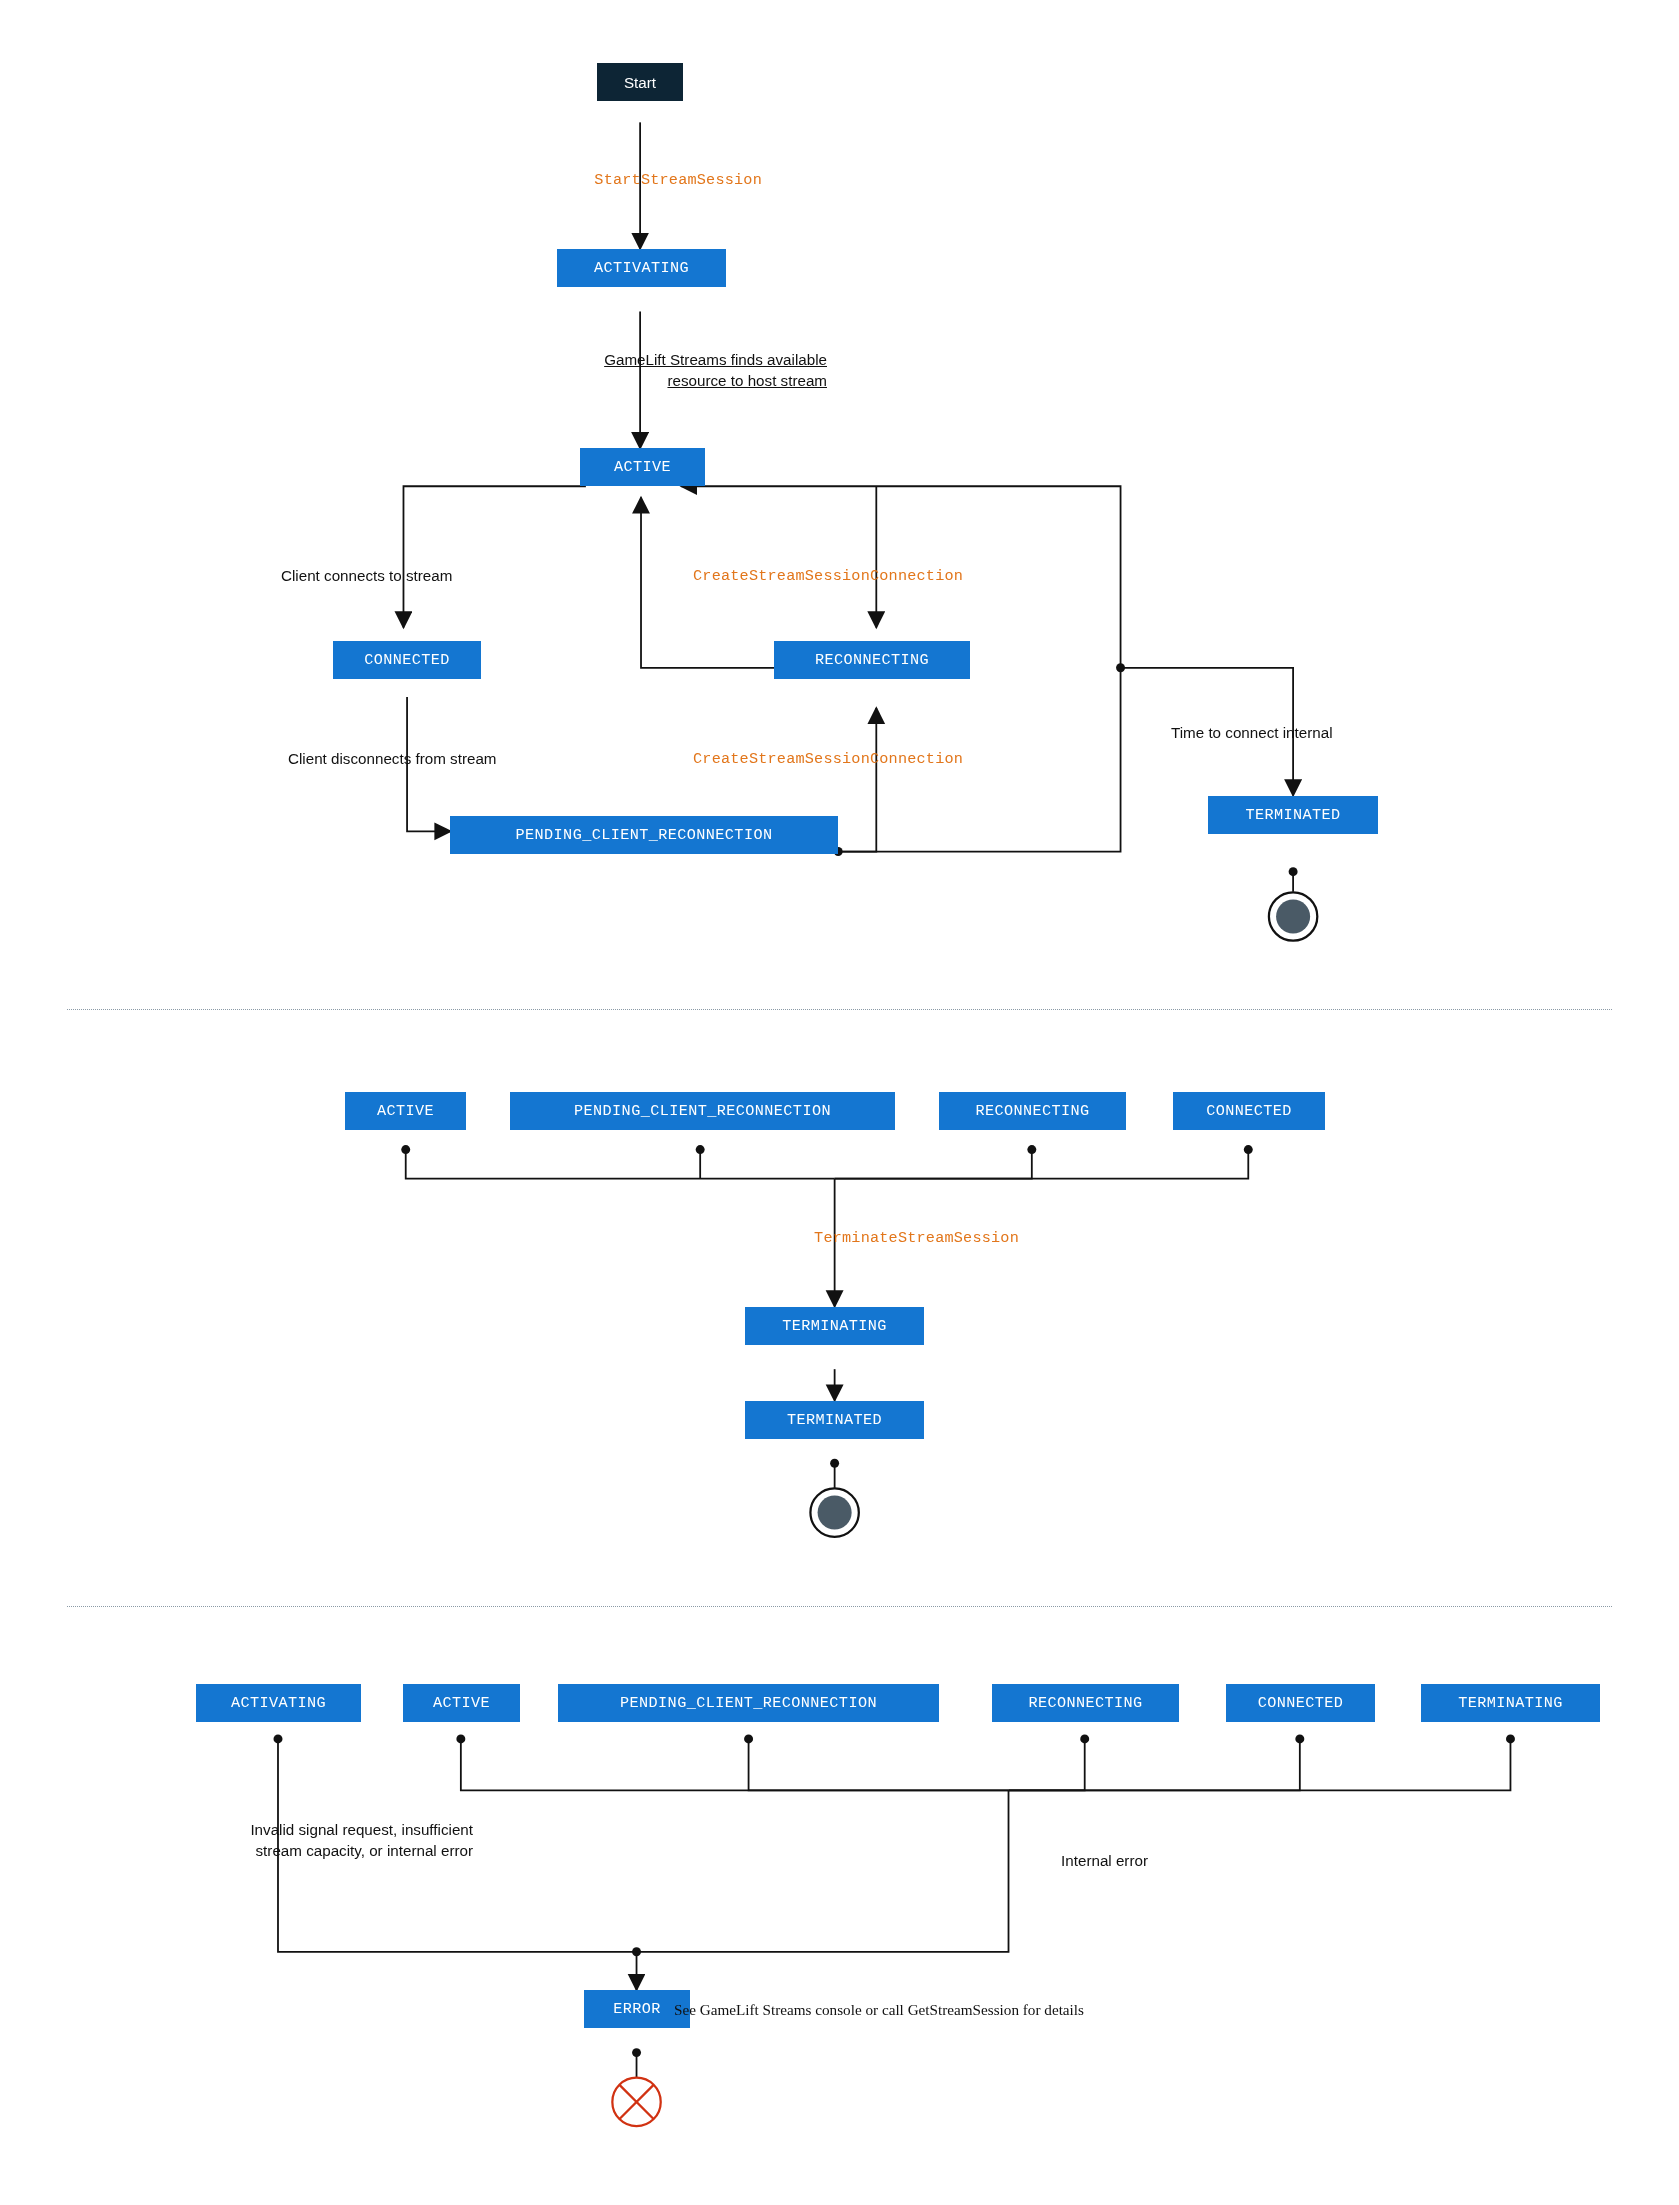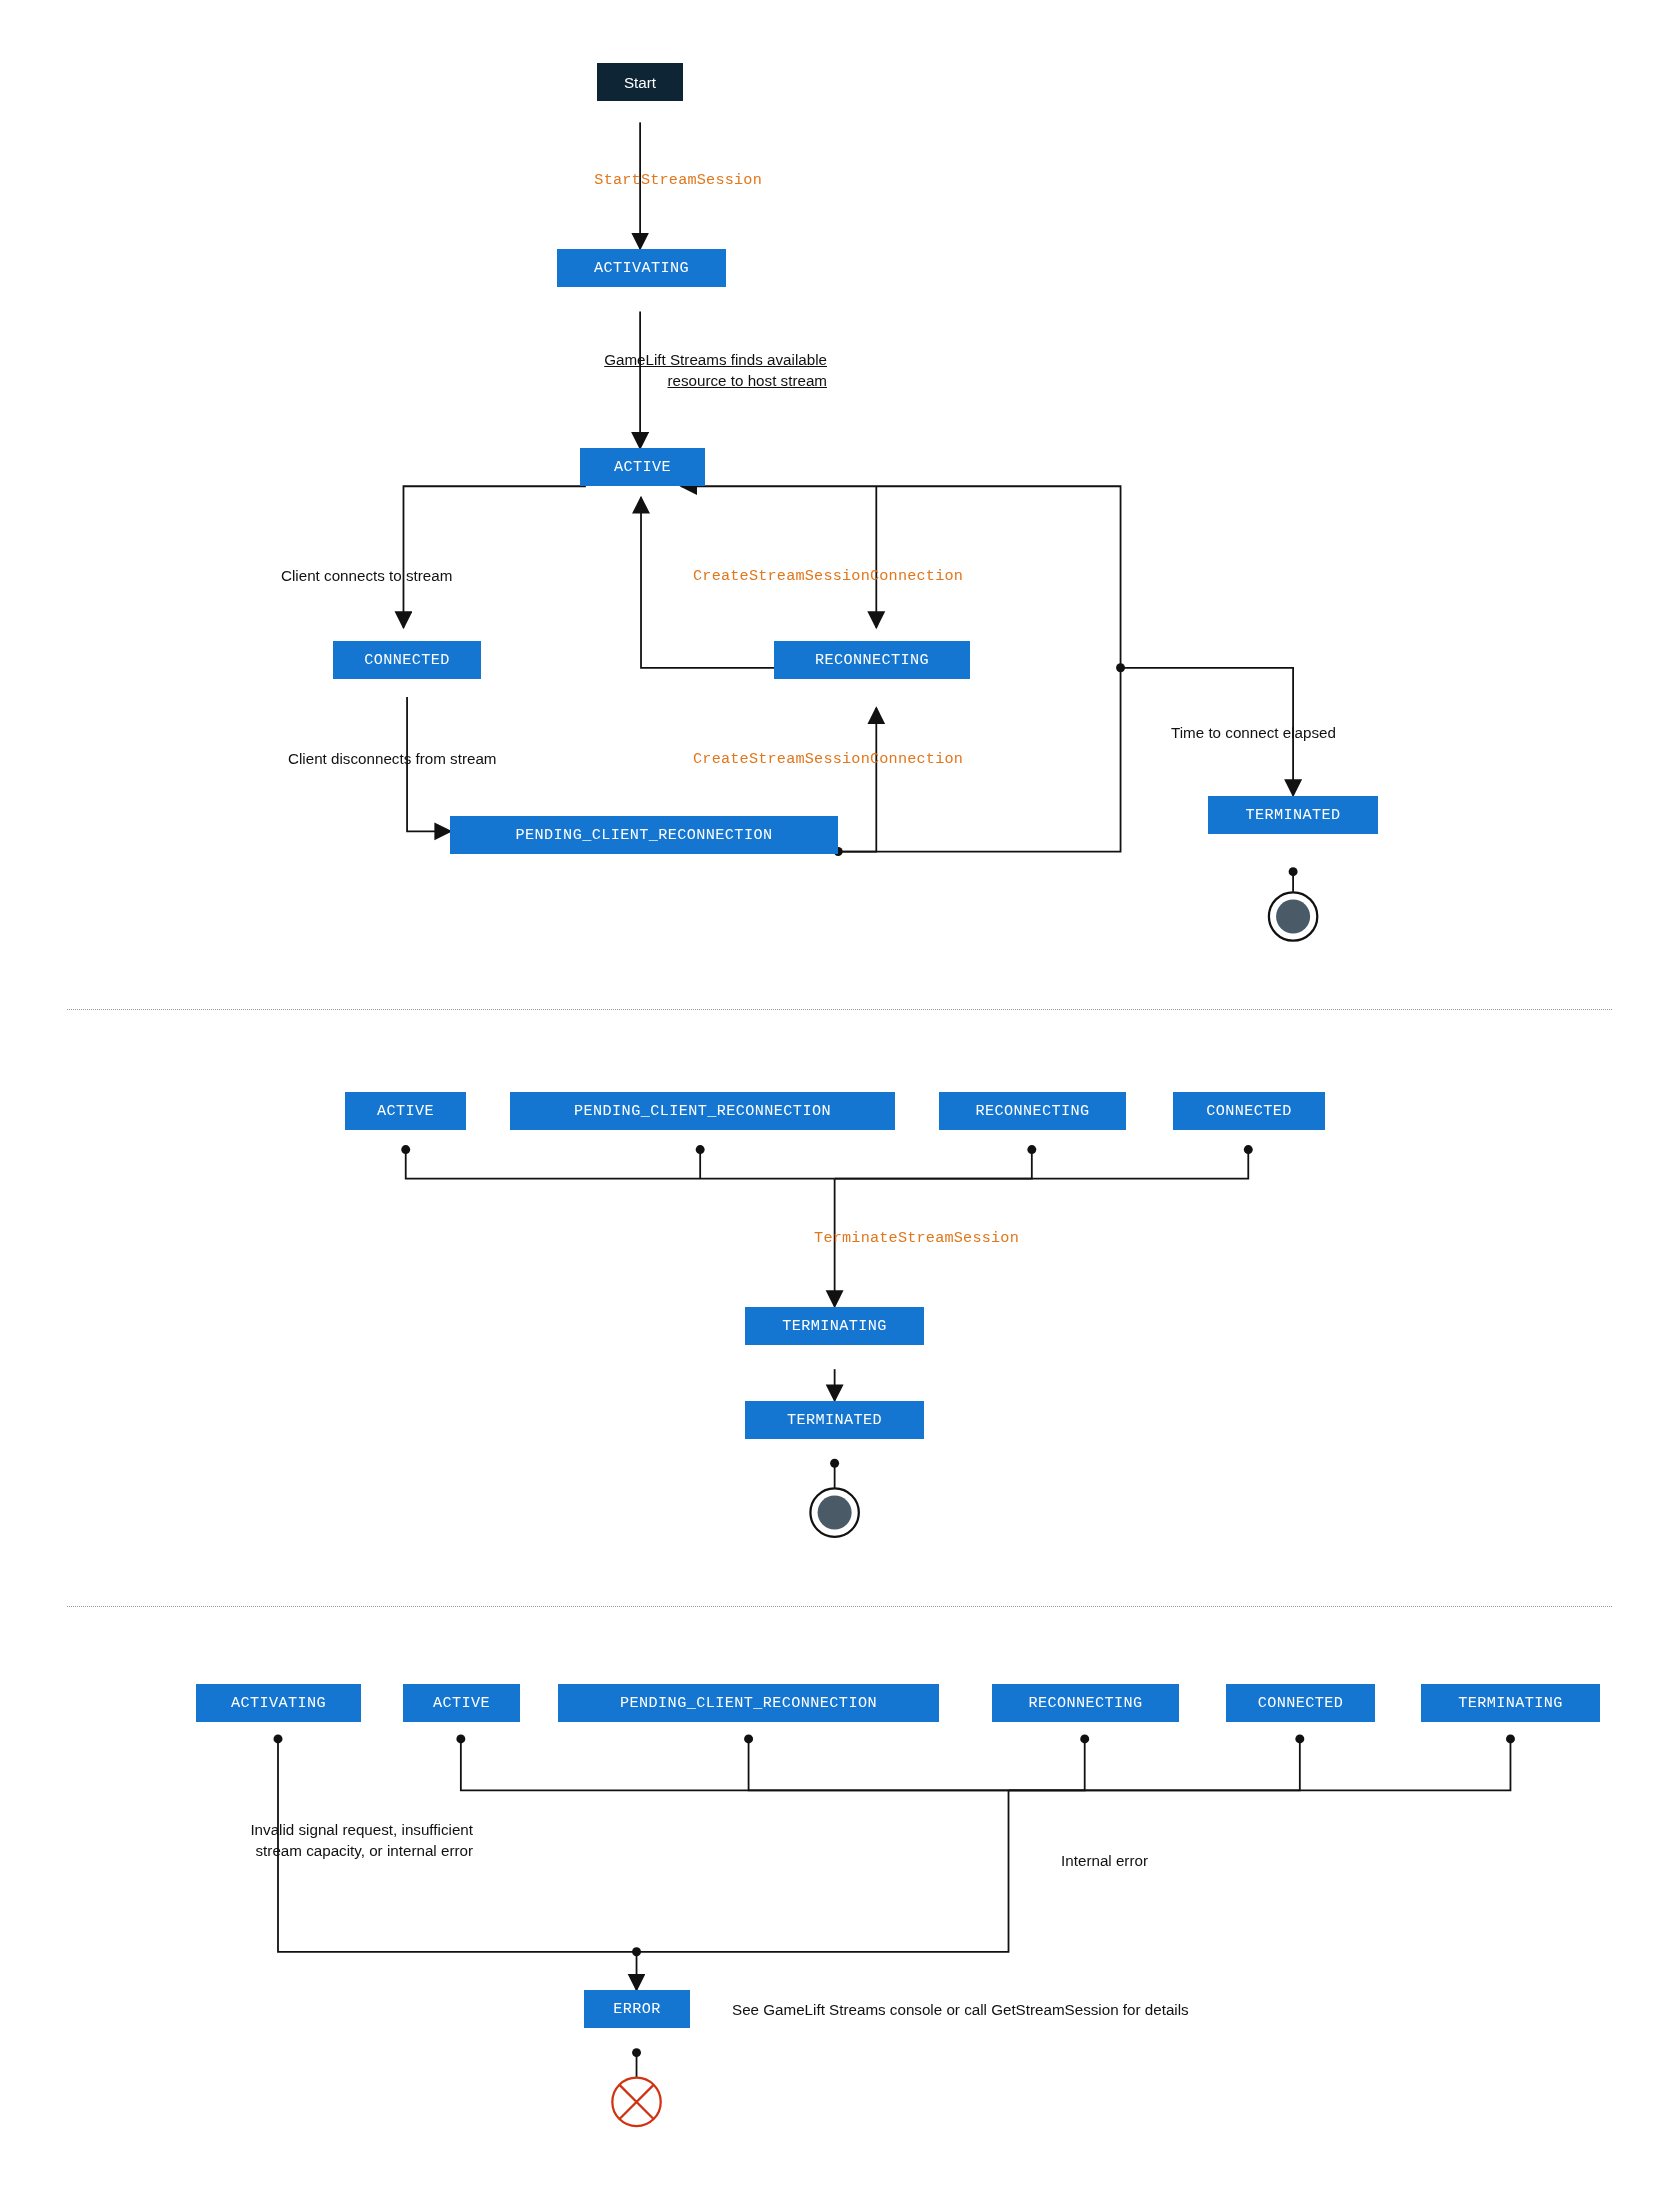--- a/index.html
+++ b/index.html
@@ -188,21 +188,21 @@
   </div>
 
   <div class="node" style="left:774px; top:641px; width:196px;">
     <span>RECONNECTING</span>
   </div>
 
   <div class="label left" style="left:255px; top:749px; width:314px;margin-left:33px;">Client disconnects from stream</div>
 
   <div class="label api left" style="left:693px; top:749px; width:385px;">CreateStreamSessionConnection</div>
 
-  <div class="label left" style="left:1171px; top:723px; width:287px;">Time to connect elapsed</div>
+  <div class="label left" style="left:1171px; top:723px; width:287px;">Time to connect internal</div>
 
   <div class="node" style="left:450px; top:816px; width:388px;">
     <span>PENDING_CLIENT_RECONNECTION</span>
   </div>
 
   <div class="node" style="left:1208px; top:796px; width:170px;">
     <span>TERMINATED</span>
   </div>
 
   <div class="divider" style="top:1009px;"></div>
@@ -261,16 +261,16 @@
 
   <div class="label" style="left:83px; top:1820px; width:390px;">Invalid signal request, insufficient
 stream capacity, or internal error</div>
 
   <div class="label" style="left:870px; top:1851px; width:278px;">Internal error</div>
 
   <div class="node" style="left:584px; top:1990px; width:106px;">
     <span>ERROR</span>
   </div>
 
-  <div class="label left" style="left:732px; top:2000px; width:852px;">See GameLift Streams console or call GetStreamSession for details</div>
+  <div class="label left" style="left:674px; top:2000px; width:852px;font-family:Liberation Serif, serif;">See GameLift Streams console or call GetStreamSession for details</div>
 
 </div>
 
 
 </body></html>

